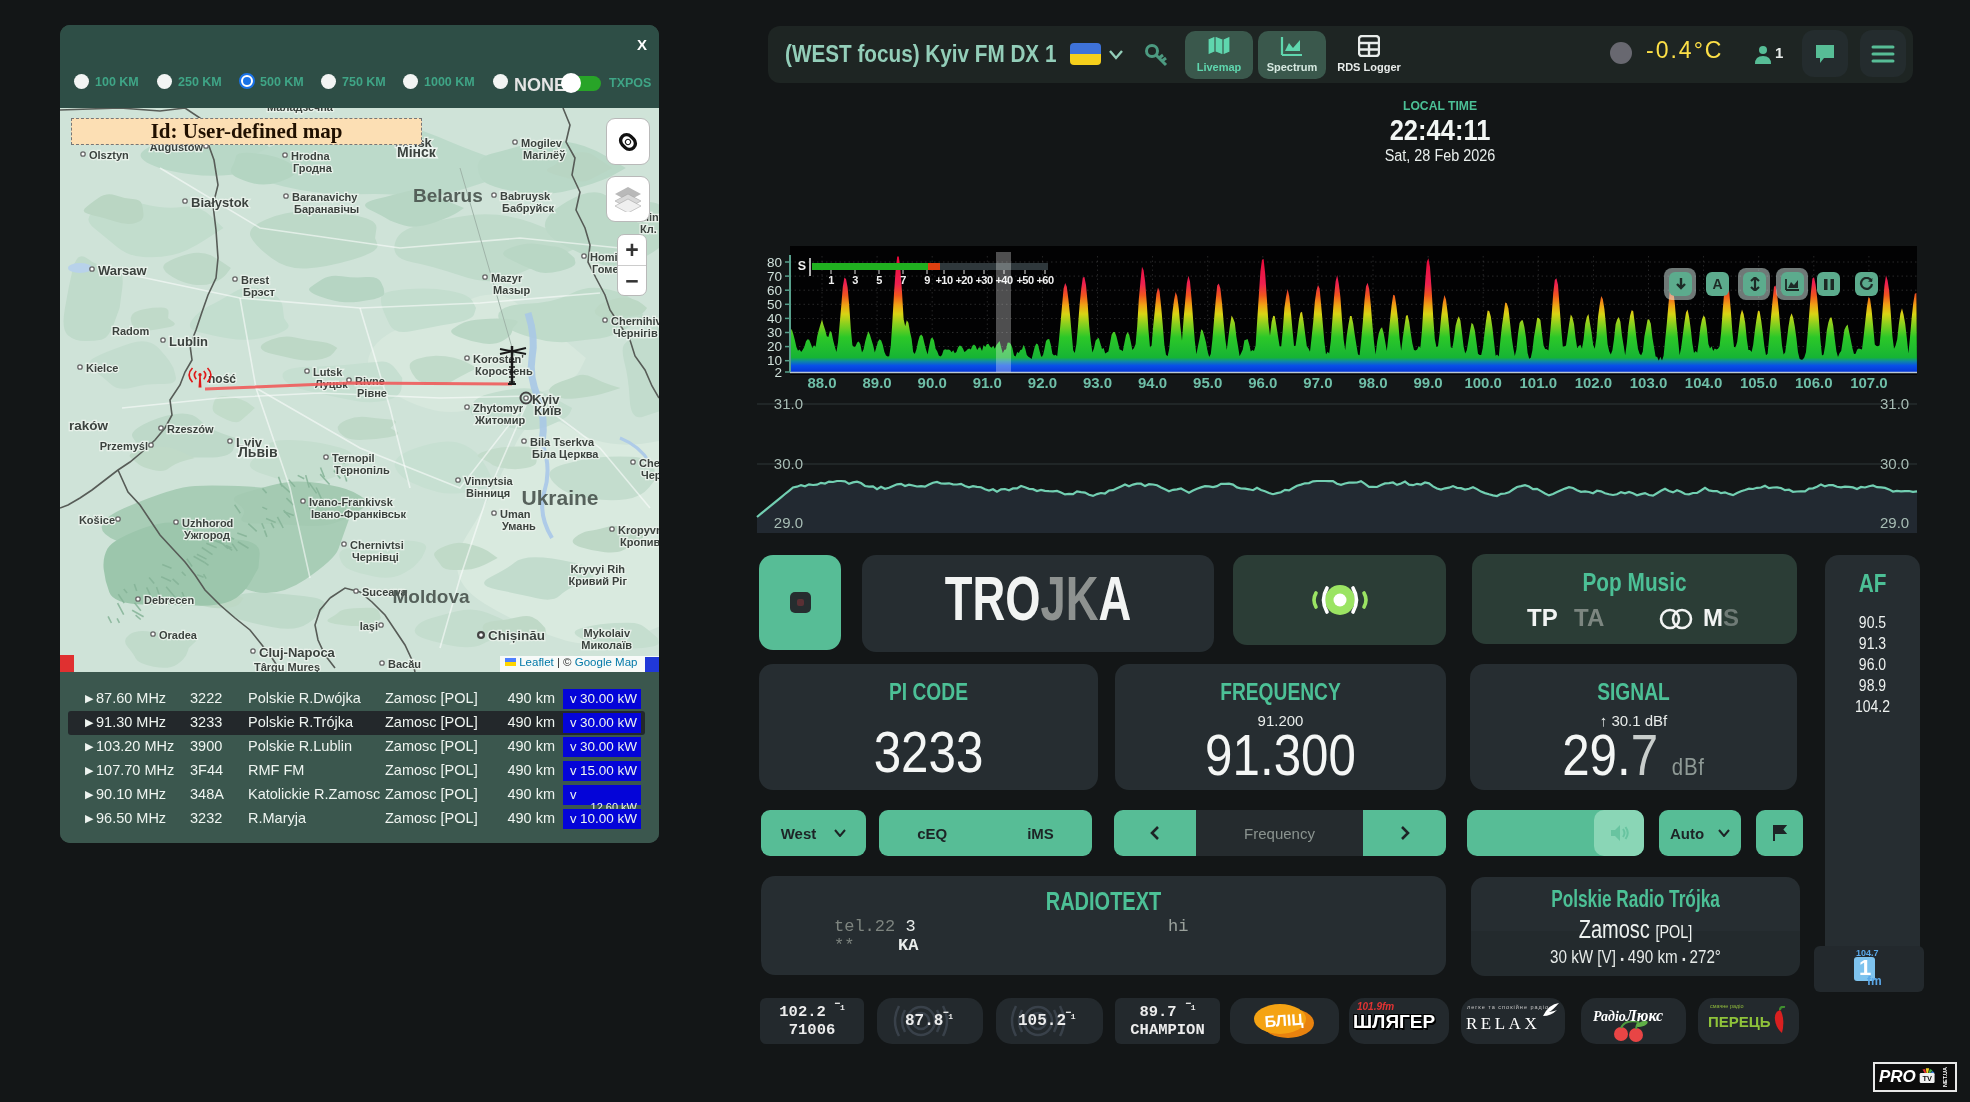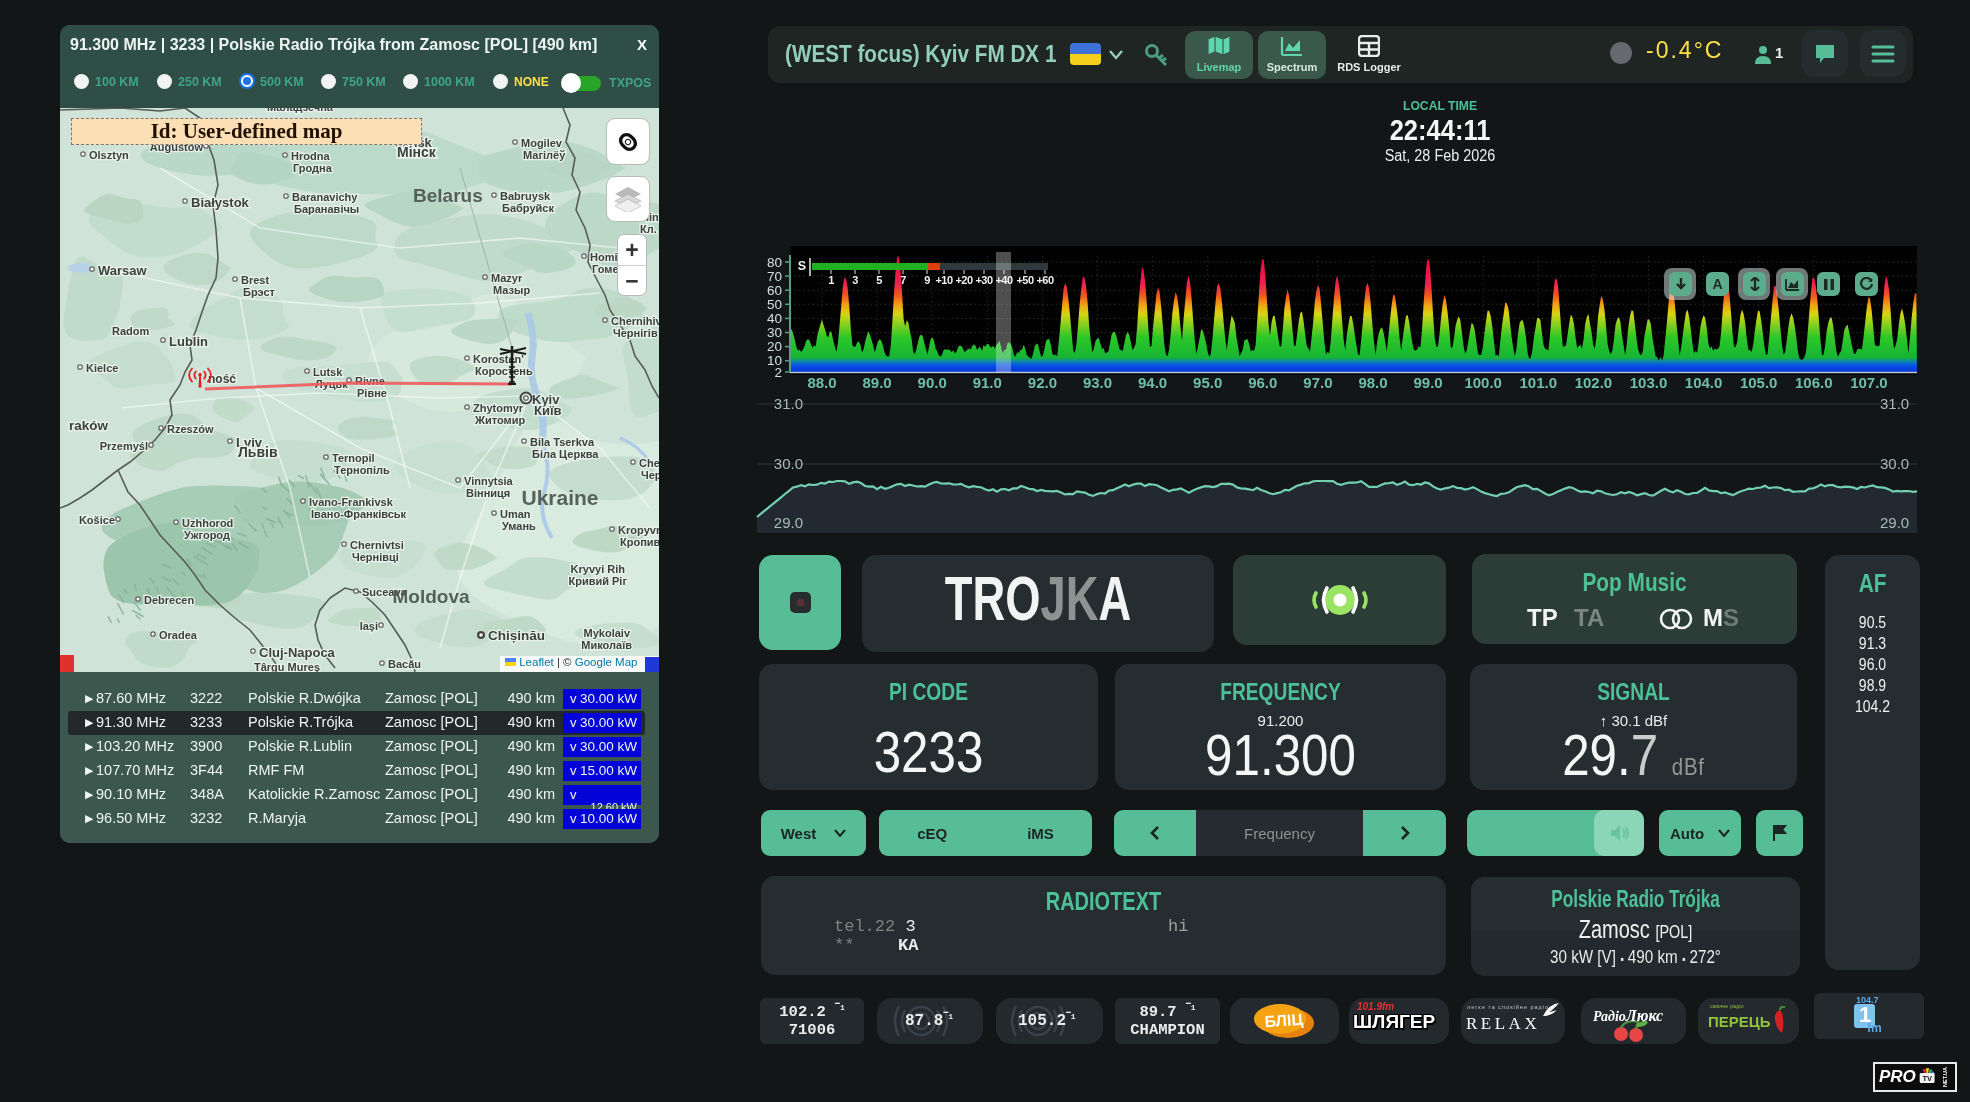--- a/index.html
+++ b/index.html
@@ -9,35 +9,34 @@
 .gcard { position:absolute; background:#2b3d36; border-radius:14px; }
 .title { color:#4cc096; font-weight:700; text-align:center; transform:scaleX(0.8); }
 .num { transform:scaleX(0.85); }
 .btn { position:absolute; background:#57bd96; border-radius:9px; color:#1d2426;
   font-weight:700; display:flex; align-items:center; justify-content:center; }
 </style></head>
 <body>
 
 <div class="abs" style="left:60px;top:25px;width:599px;height:818px;border-radius:10px;overflow:hidden;background:#3b574e">
 <div class="abs" style="left:0;top:0;width:599px;height:83px;background:#2e4e46">
-<div class="abs" style="left:10px;top:11px;color:#eef4f1;font-size:16px;font-weight:600;white-space:nowrap">91.300 MHz | 3233 | Polskie Radio Trójka from Zamosc [POL] [490 km]</div>
 <div class="abs" style="left:577px;top:11px;color:#fff;font-size:15px;font-weight:700">X</div>
 <div class="abs" style="left:14px;top:49px;width:15px;height:15px;border-radius:50%;background:#f2f4f3"></div>
       <div class="abs" style="left:35px;top:50px;color:#3fa586;font-size:12.5px;font-weight:700">100 KM</div>
 <div class="abs" style="left:97px;top:49px;width:15px;height:15px;border-radius:50%;background:#f2f4f3"></div>
       <div class="abs" style="left:118px;top:50px;color:#3fa586;font-size:12.5px;font-weight:700">250 KM</div>
 <div class="abs" style="left:179px;top:48px;width:16px;height:16px;border-radius:50%;background:#fff;border:2px solid #1a73e8;box-sizing:border-box"></div>
       <div class="abs" style="left:183px;top:52px;width:8px;height:8px;border-radius:50%;background:#1a73e8"></div>
       <div class="abs" style="left:200px;top:50px;color:#3fa586;font-size:12.5px;font-weight:700">500 KM</div>
 <div class="abs" style="left:261px;top:49px;width:15px;height:15px;border-radius:50%;background:#f2f4f3"></div>
       <div class="abs" style="left:282px;top:50px;color:#3fa586;font-size:12.5px;font-weight:700">750 KM</div>
 <div class="abs" style="left:343px;top:49px;width:15px;height:15px;border-radius:50%;background:#f2f4f3"></div>
       <div class="abs" style="left:364px;top:50px;color:#3fa586;font-size:12.5px;font-weight:700">1000 KM</div>
 <div class="abs" style="left:433px;top:49px;width:15px;height:15px;border-radius:50%;background:#f2f4f3"></div>
-      <div class="abs" style="left:454px;top:50px;color:#fde047;font-size:12px;font-weight:700">NONE</div>
+      <div class="abs" style="left:454px;top:50px;color:#e5e5e5;font-size:18px;font-weight:700">NONE</div>
 <div class="abs" style="left:505px;top:51px;width:36px;height:15px;border-radius:8px;background:#28a428"></div>
 <div class="abs" style="left:501px;top:48px;width:20px;height:20px;border-radius:50%;background:#fff"></div>
 <div class="abs" style="left:549px;top:51px;color:#3fa586;font-size:12.5px;font-weight:700">TXPOS</div>
 </div>
 <svg width="599" height="564" viewBox="0 0 599 564" style="position:absolute;left:0;top:83px">
       <rect width="599" height="564" fill="#cfe3d8"></rect>
       <path d="M650.0,420.0 Q650.0,420.0 653.8,456.6 Q657.5,493.2 600.6,518.1 Q543.6,543.1 506.3,532.7 Q469.1,522.3 424.7,495.7 Q380.3,469.1 406.8,427.6 Q433.2,386.1 453.6,340.2 Q474.0,294.3 510.5,320.1 Q547.0,345.8 604.6,331.7 Q662.2,317.6 656.1,368.8 Z" fill="#d9eadf"></path>
       <path d="M525.9,250.0 Q525.9,250.0 519.7,262.5 Q513.4,275.1 472.5,286.5 Q431.6,298.0 403.6,303.0 Q375.5,308.1 339.5,289.0 Q303.5,269.9 308.7,249.6 Q313.9,229.2 347.4,217.3 Q380.9,205.4 407.4,192.7 Q433.8,180.0 454.1,193.4 Q474.3,206.7 500.1,228.3 Z" fill="#d7e8dd"></path>
       <path d="M209.9,40.0 Q209.9,40.0 214.2,48.0 Q218.6,55.9 189.8,63.2 Q161.0,70.5 130.4,66.3 Q99.8,62.0 86.7,54.4 Q73.6,46.8 88.4,39.5 Q103.3,32.2 105.1,28.9 Q106.8,25.5 137.0,22.9 Q167.3,20.4 183.2,25.0 Q199.1,29.6 204.5,34.8 Z" fill="#b9d8c7"></path>
       <path d="M466.5,60.0 Q466.5,60.0 419.3,76.1 Q372.1,92.1 353.1,88.6 Q334.1,85.0 296.9,86.2 Q259.6,87.4 223.7,78.6 Q187.8,69.7 185.0,59.6 Q182.2,49.4 222.0,33.9 Q261.8,18.3 301.6,15.6 Q341.5,12.9 378.8,28.9 Q416.1,45.0 441.3,52.5 Z" fill="#bcdaca"></path>
@@ -788,21 +787,21 @@
     </svg>
   </div>
 <div class="abs" style="left:1698px;top:998px;width:101px;height:46px;background:#23292d;border-radius:15px;overflow:hidden">
     <div style="position:absolute;left:12px;top:5px;color:#8fba3c;font-size:5.5px">смачне радіо</div>
     <div style="position:absolute;left:10px;top:15px;color:#8fc33a;font-size:15px;font-weight:800">ПЕРЕЦЬ</div>
     <svg width="20" height="30" viewBox="0 0 20 30" style="position:absolute;left:72px;top:8px">
       <path d="M10 4 Q4 6 5 14 Q6 22 12 27 Q14 20 13 12 Q12 6 10 4" fill="#d92020"></path>
       <path d="M10 4 Q10 0 15 1" stroke="#3f8f2f" stroke-width="2.2" fill="none"></path>
     </svg>
   </div>
-<div class="abs" style="left:1814px;top:993px;width:110px;height:46px;background:#23292d;border-radius:6px;overflow:hidden">
+<div class="abs" style="left:1814px;top:946px;width:110px;height:46px;background:#23292d;border-radius:6px;overflow:hidden">
     <div style="position:absolute;left:42px;top:2px;color:#5aa8e8;font-size:9px;font-weight:700">104.7</div>
     <div style="position:absolute;left:40px;top:11px;width:21px;height:24px;background:#7ec3ee;border-radius:3px"></div>
     <div style="position:absolute;left:45px;top:9px;color:#fff;font-size:22px;font-weight:800">1</div>
     <div style="position:absolute;left:53px;top:28px;color:#5aa8e8;font-size:12px;font-weight:800">fm</div>
   </div>
 <div class="abs" style="left:1873px;top:1062px;width:84px;height:30px;background:#0c0c0c;border:2px solid #e8e8e8;display:flex;align-items:center">
     <span style="color:#fff;font-weight:800;font-size:17px;font-style:italic;margin-left:4px">PRO</span>
     <svg width="30" height="26" viewBox="0 0 30 26" style="margin-left:1px">
       <path d="M15 13 L8 2 L12 1 Z" fill="#e83030"></path>
       <path d="M15 13 L13 0 L18 0 Z" fill="#f5d020"></path>

